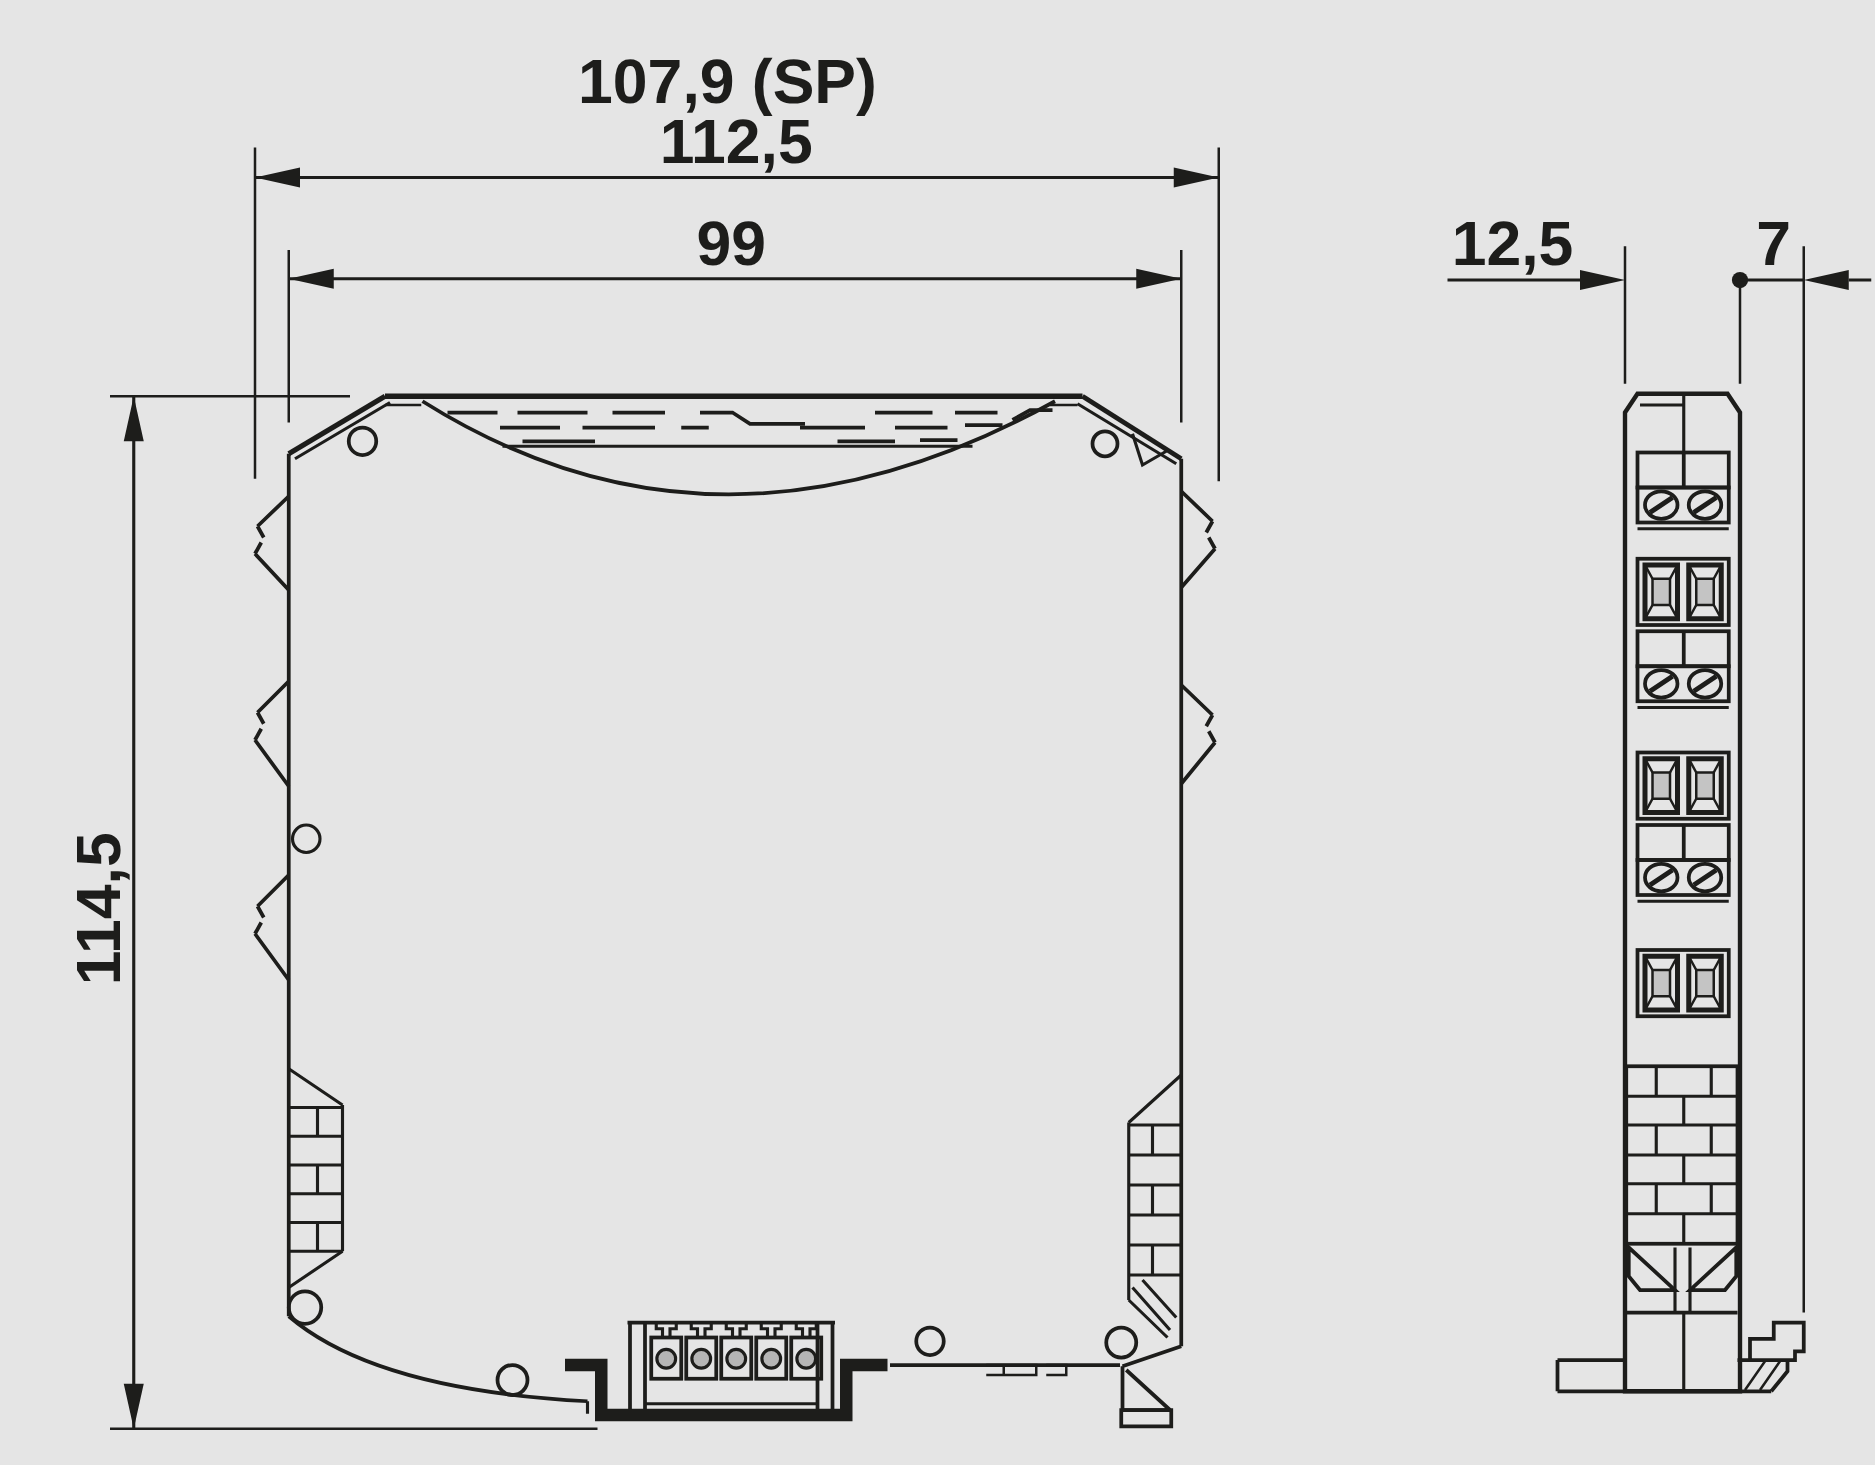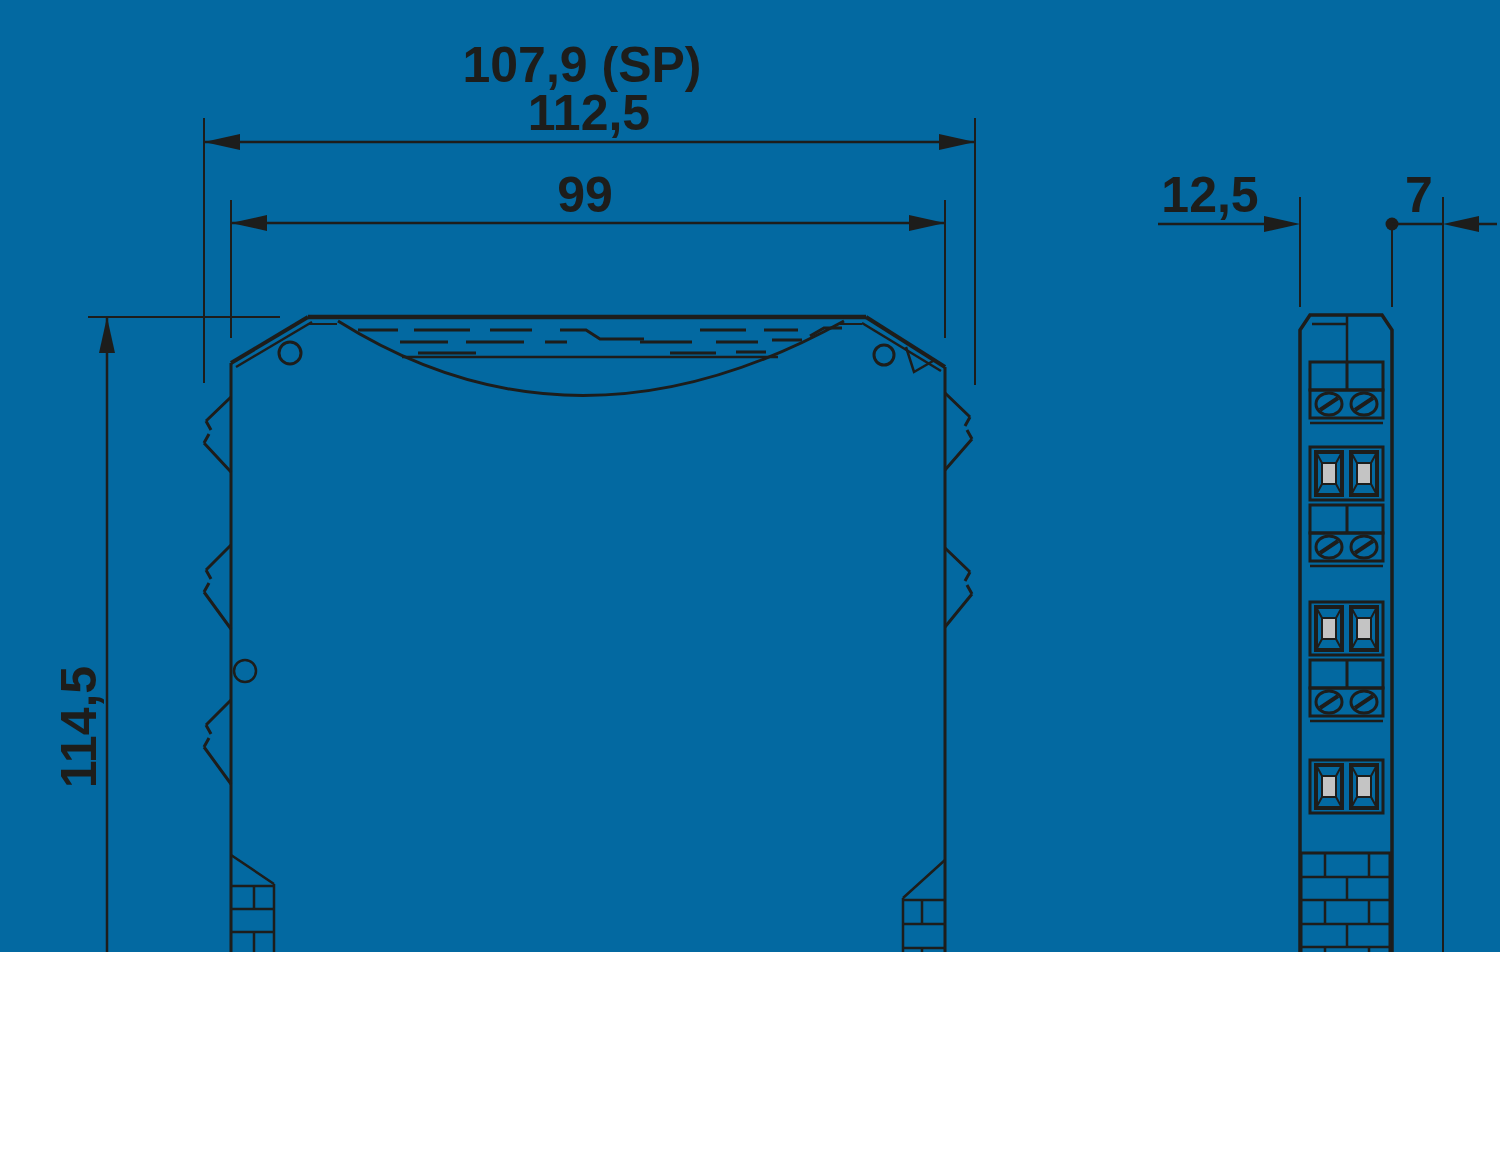--- a/index.html
+++ b/index.html
@@ -1,16 +1,16 @@
 <!DOCTYPE html>
 <html><head>
 <meta charset="utf-8">
 <style>
   html,body{margin:0;padding:0;background:#ffffff;}
-  .stage{position:relative;width:1500px;height:952px;background:#0369a1;overflow:hidden;}
+  .stage{position:relative;width:1500px;height:1172px;background:#e5e5e5;overflow:hidden;}
   svg{display:block;}
   .dim-text{font-family:"Liberation Sans",sans-serif;font-weight:bold;font-size:50px;fill:#1d1d1b;}
   .ln{stroke:#1d1d1b;fill:none;}
 </style>
 </head>
 <body>
 
 <div class="stage">
 <svg width="1500" height="1172" viewBox="0 0 1500 1172" xmlns="http://www.w3.org/2000/svg">
 

